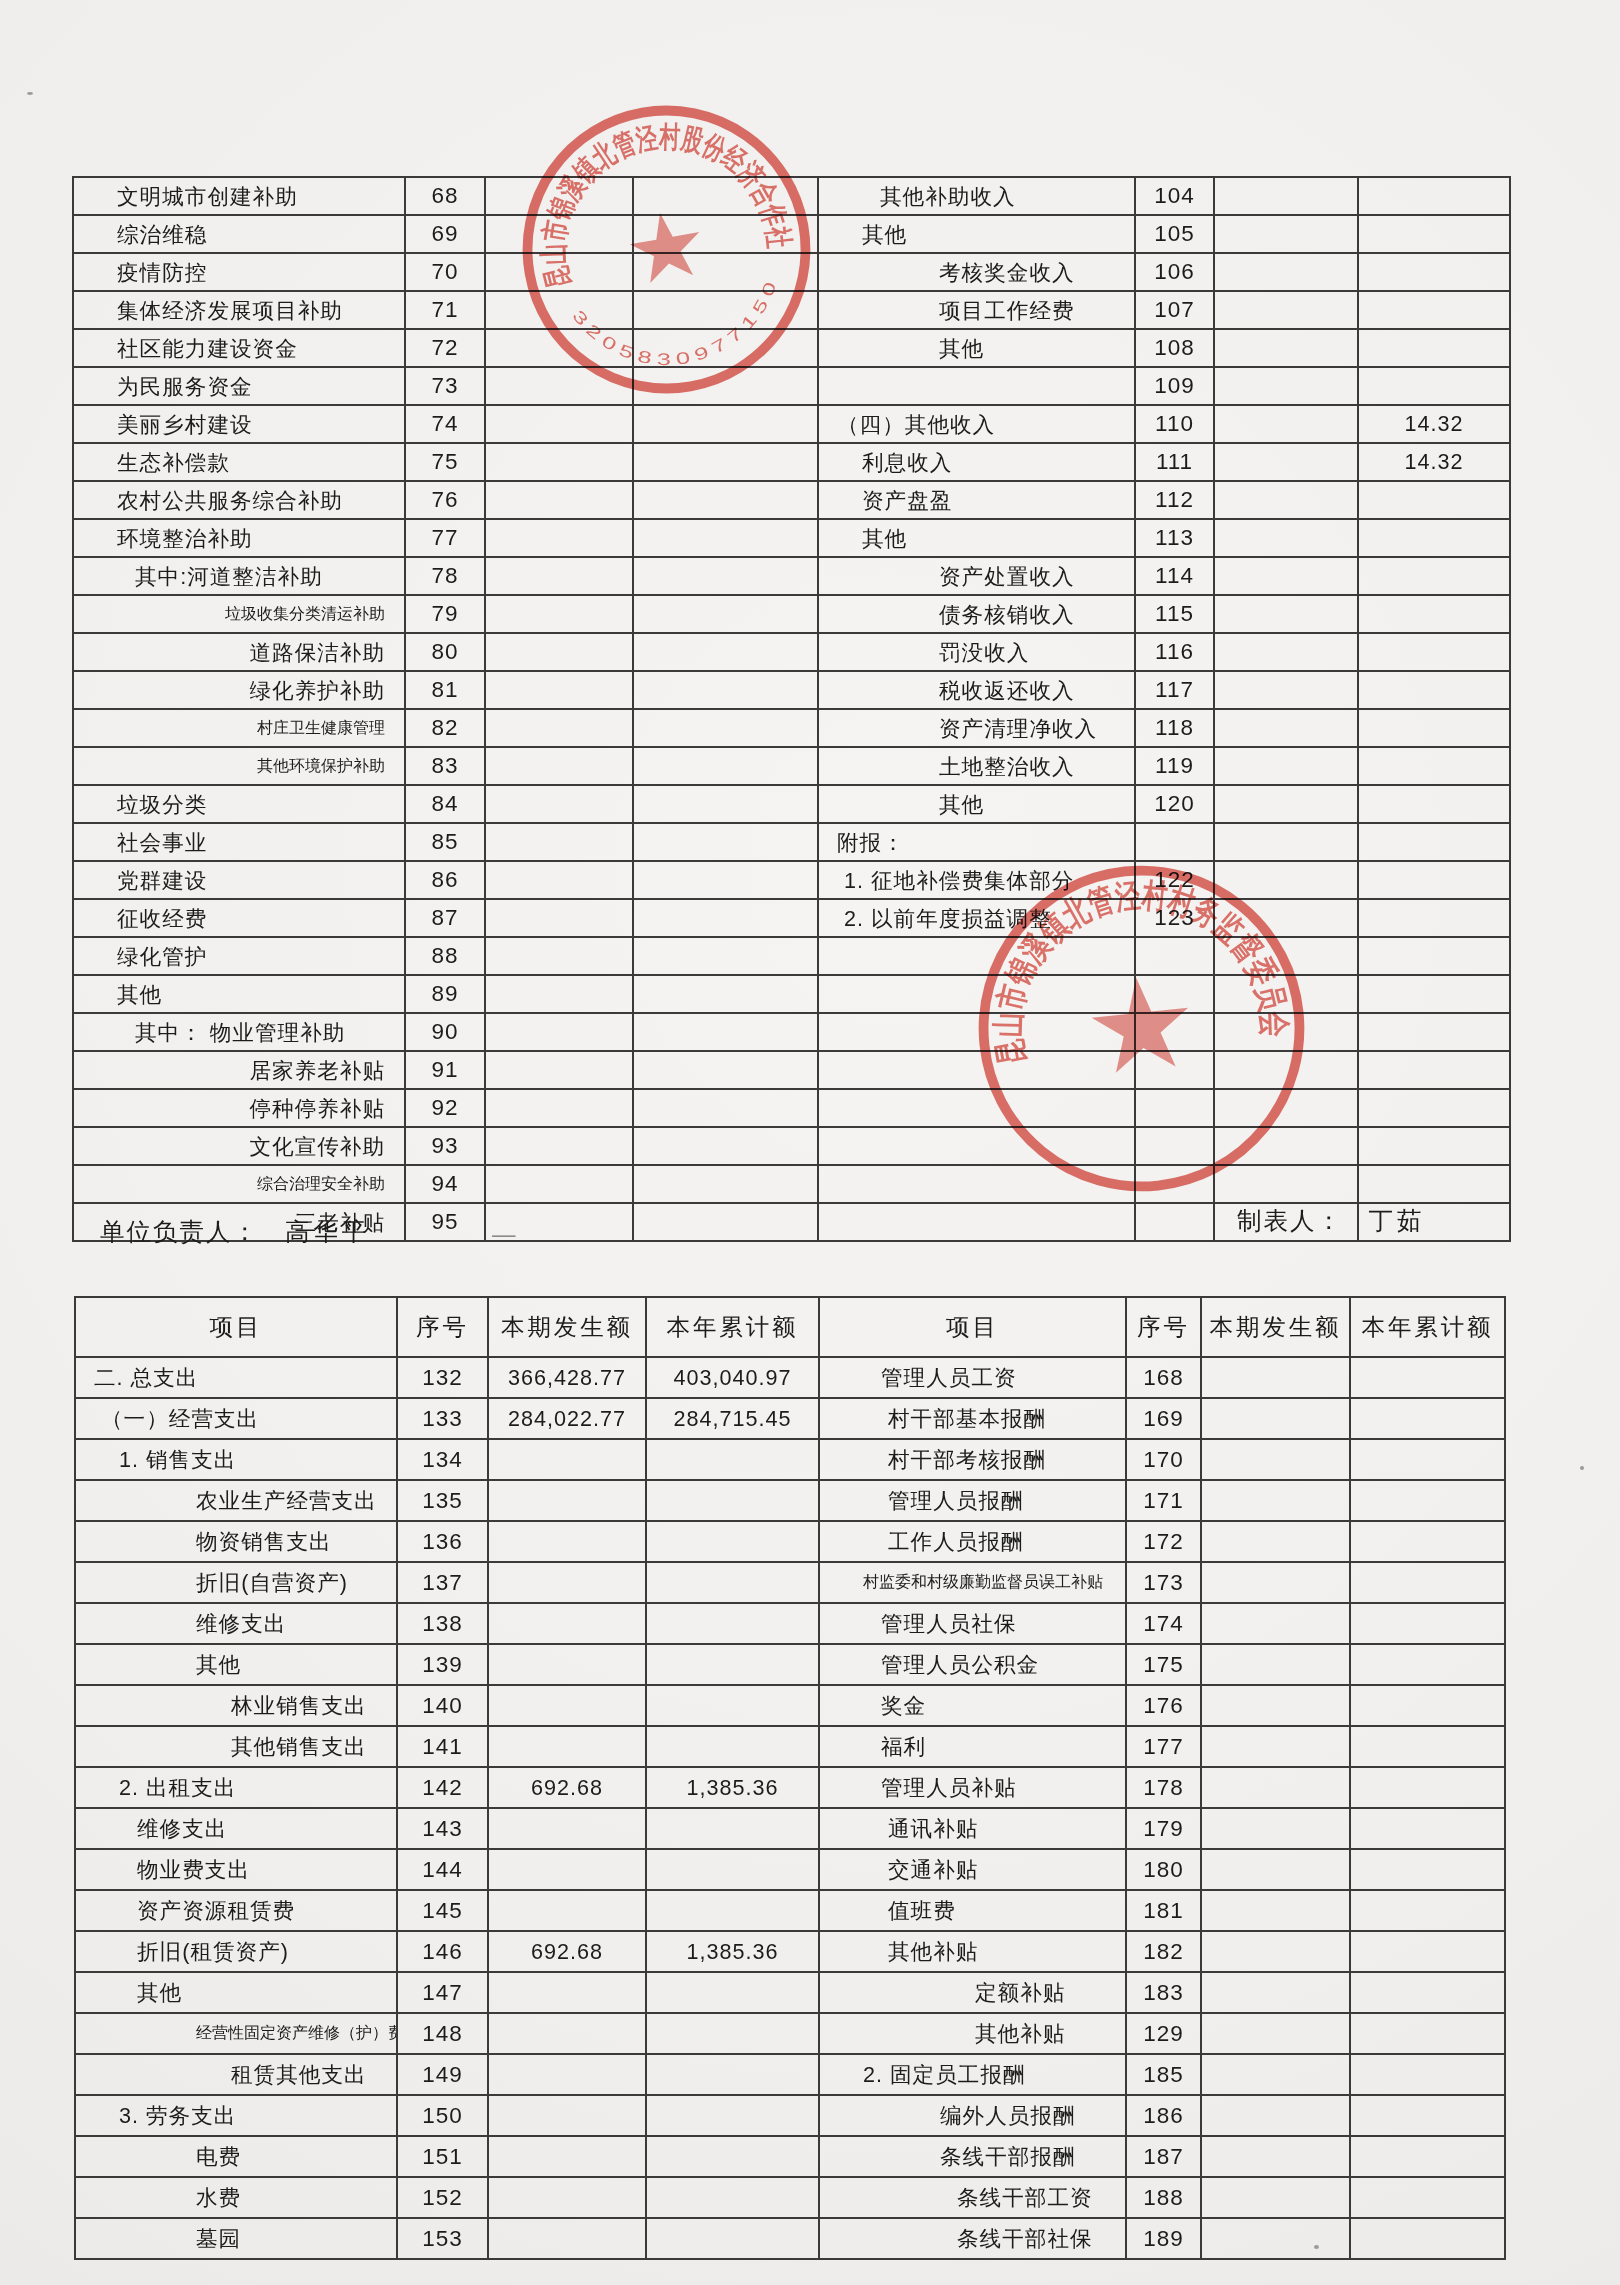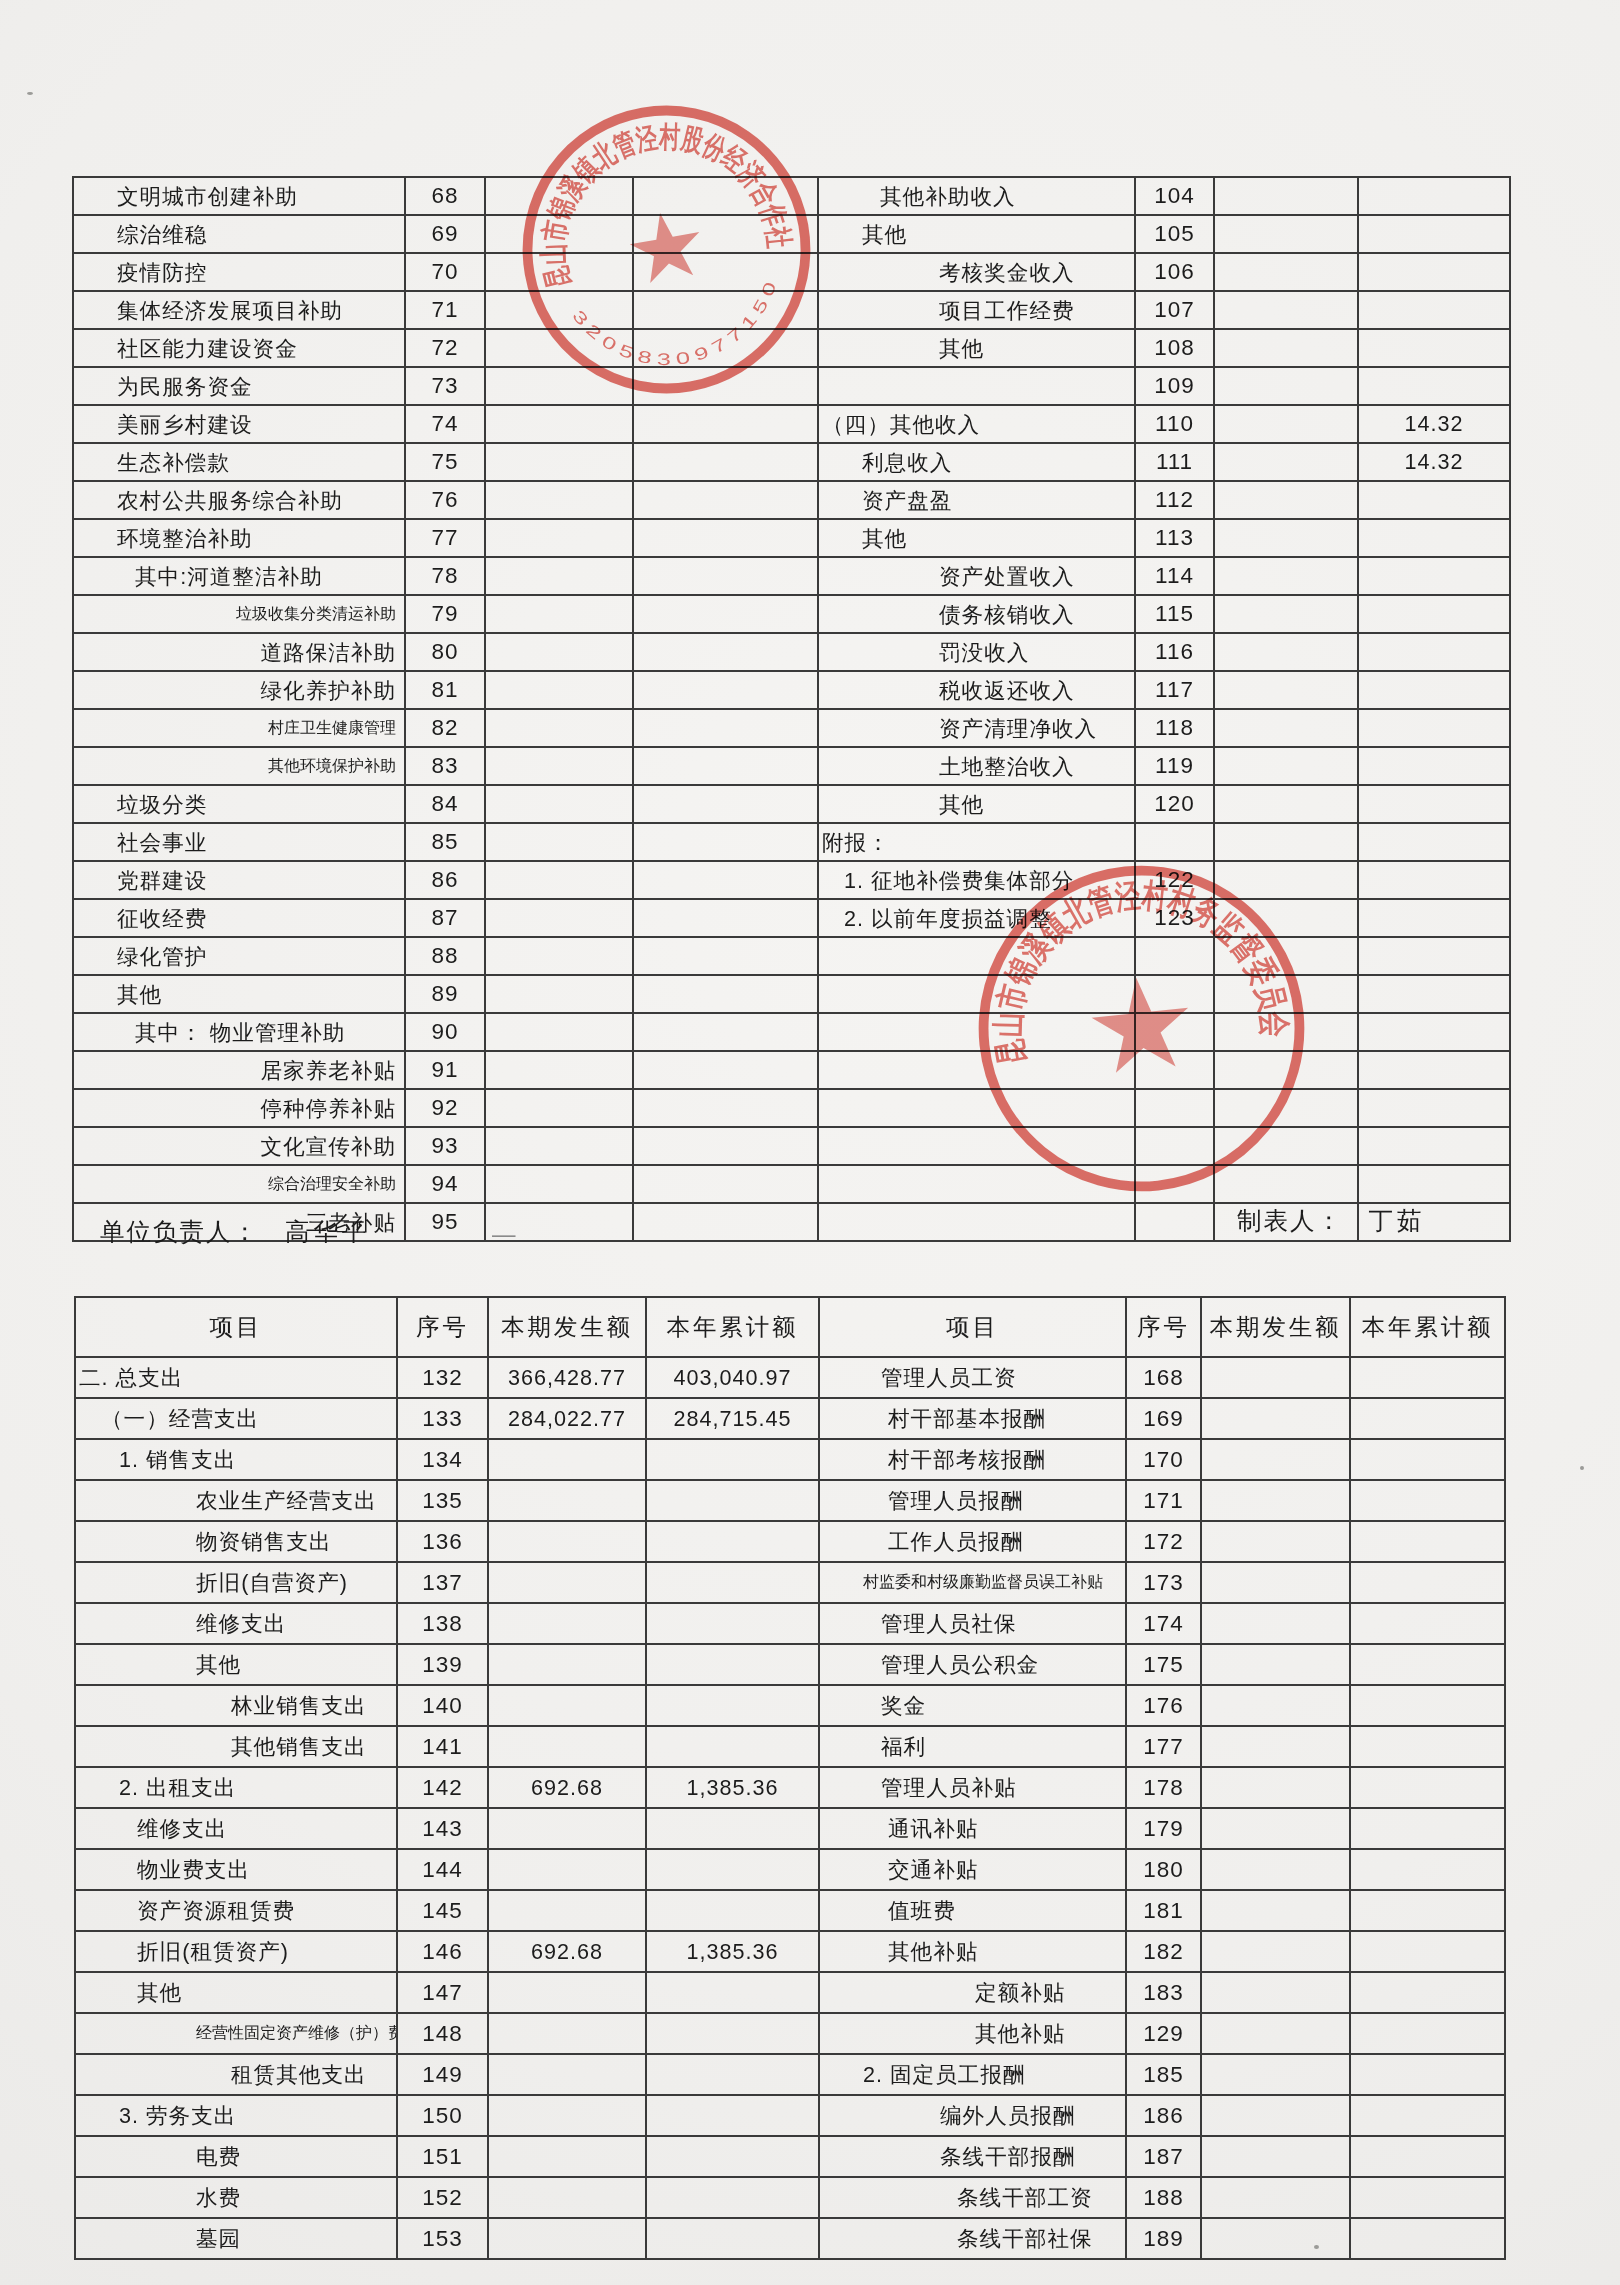--- a/index.html
+++ b/index.html
@@ -12,23 +12,23 @@
   td,th{border:2px solid #3a3a3a;padding:0;vertical-align:middle;overflow:hidden;white-space:nowrap;}
   .t1{left:72px;top:128px;width:1438px;margin-top:48px;}
   .t2{left:74px;top:1296px;width:1430px;}
   .t1 td{height:36px;}
   .t2 td{height:39px;}
   .t2 th{height:58px;font-size:23.5px;font-weight:400;letter-spacing:2.9px;text-align:center;}
   .c-item{font-size:21.6px;text-align:left;letter-spacing:1px;}
   .c-num{font-size:22.5px;text-align:center;letter-spacing:1px;}
   .c-val{font-size:21.6px;text-align:center;letter-spacing:1px;}
   .sm{font-size:16px;letter-spacing:0;}
-  .i0{padding-left:3px}.i05{padding-left:25px}.i1{padding-left:43px}.i15{padding-left:61px}
+  .i0{padding-left:18px}.i05{padding-left:25px}.i1{padding-left:43px}.i15{padding-left:61px}
   .i2{padding-left:120px}.i25{padding-left:68px}.i3{padding-left:137px}.i35{padding-left:155px}
-  .ir{text-align:right;padding-right:8px;}
+  .ir{text-align:right;padding-right:19px;}
   .sig{position:absolute;font-size:24.5px;letter-spacing:2px;}
   .sig .name{margin-left:26px;letter-spacing:3.9px;}
   .sig2 .name{margin-left:25.5px;}
   .dash{position:absolute;color:#8a8a8a;font-size:23.5px;}
   .stamp{position:absolute;mix-blend-mode:multiply;opacity:.93;}
   .speck{position:absolute;background:#9b9b98;border-radius:50%;}
 </style>
 </head>
 <body>
 

